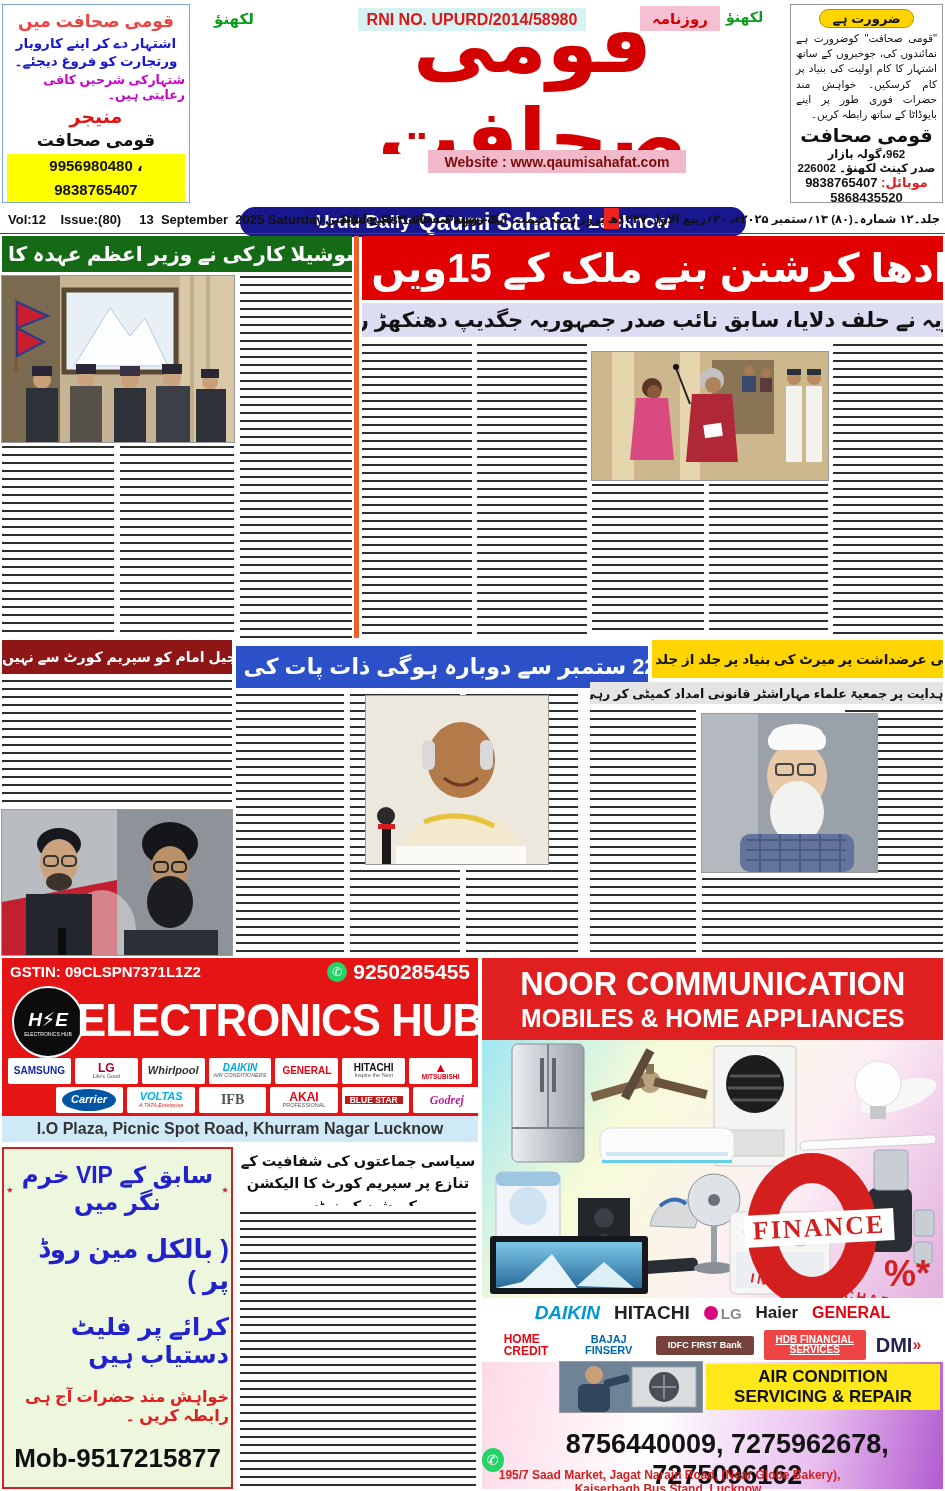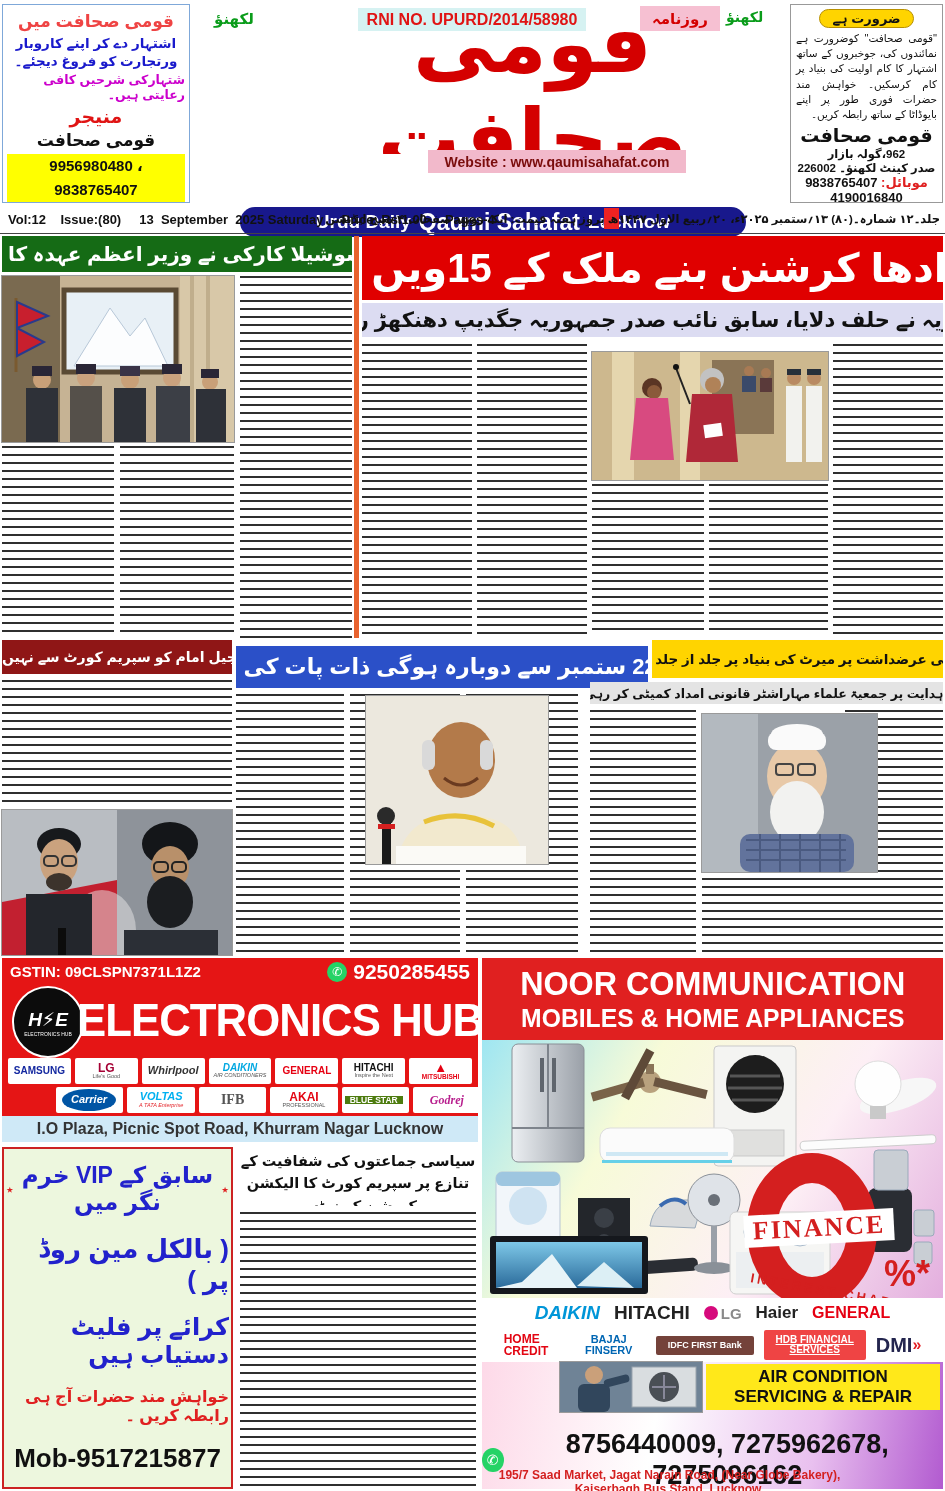--- a/index.html
+++ b/index.html
@@ -37,21 +37,21 @@
   .c-daikin{color:#00a7e1;font-size:10px;font-style:italic;}
   .c-general{color:#e60012;font-size:10px;}
   .c-hitachi{color:#111;font-size:10px;}
   .c-mitsubishi{color:#e60012;font-size:6.5px;}
   .c-mitsubishi .dia{font-size:13px;line-height:1;}
   .c-carrier{color:#fff;background:#0055a5;border-radius:50%/60%;font-size:11px;font-style:italic;margin:2px 6px;flex:1;align-self:stretch;}
   .c-voltas{color:#00b0f0;font-size:11px;font-style:italic;}
   .c-voltas .sub{color:#e31e24;}
   .c-ifb{color:#555;font-size:14px;font-family:"Liberation Serif",serif;}
   .c-akai{color:#e30613;font-size:12px;}
-  .c-bluestar{color:#fff;background:#4d7c0f;font-size:8.5px;margin:14px 3px;flex:1;align-self:stretch;}
+  .c-bluestar{color:#fff;background:#b91c1c;font-size:8.5px;margin:14px 3px;flex:1;align-self:stretch;}
   .c-godrej{color:#b81f8e;font-size:12px;font-style:italic;font-family:"Liberation Serif",serif;}
   .c-haier{color:#1560a8;font-size:13px;}
   
   .nb{font-weight:bold;display:flex;align-items:center;gap:3px;}
   .nb-daikin{color:#0096d8;font-style:italic;font-size:19px;}
   .nb-hitachi{color:#222;font-size:19px;}
   .nb-lg{color:#8a8a8a;font-size:15px;}
   .lgdot{width:14px;height:14px;border-radius:50%;background:#d6097c;display:inline-block;}
   .nb-haier{color:#222;font-size:17px;}
   .nb-general{color:#e60012;font-size:16px;}
@@ -95,21 +95,21 @@
   </div>
 
   <div id="right-ad" class="abs" style="left:790px;top:4px;width:153px;height:199px;">
     <div class="badge rtl">ضرورت ہے</div>
     <div class="body rtl">''قومی صحافت'' کوضرورت ہے نمائندوں کی، جوخبروں کے ساتھ اشتہار کا کام اولیت کی بنیاد پر کام کرسکیں۔ خواہش مند حضرات فوری طور پر اپنے بایوڈاٹا کے ساتھ رابطہ کریں۔</div>
     <div class="br rtl">قومی صحافت</div>
     <div class="ad1 rtl">962،گولہ بازار</div>
     <div class="ad2 rtl">صدر کینٹ لکھنؤ۔ 226002</div>
     <div class="mob"><span class="lb rtl">موبائل:</span>
       <span>9838765407</span></div>
-    <div class="mob">4190016840</div>
+    <div class="mob">5868435520</div>
   </div>
 
   <div class="abs" style="left:0;top:206px;width:945px;height:27px;border-bottom:1px solid #444;">
     <span class="abs" style="left:8px;top:6px;font-weight:bold;font-size:13px;white-space:pre;">Vol:12    Issue:(80)     13  September  2025 Saturday     Price: Rs.1.00     Pages-4</span>
     <span class="abs" style="left:604px;top:2px;width:15px;height:21px;background:#ee2222;"></span>
     <span class="abs rtl" style="right:5px;top:6px;font-weight:bold;font-size:11.5px;">جلد۔۱۲ شمارہ۔(۸۰) ۱۳؍ستمبر ۲۰۲۵ء، ۲۰؍ربیع الاول ۱۴۴۷ھ بروز ہفتہ قیمت: ایک روپیہ صفحات:۴ صبح ایڈیشن</span>
   </div>
 
   <div class="abs bar rtl" style="left:2px;top:236px;width:350px;height:36px;background:#156b15;color:#fff;font-size:20px;">نیپال: سوشیلا کارکی نے وزیر اعظم عہدہ کا لیا حلف</div>
 

